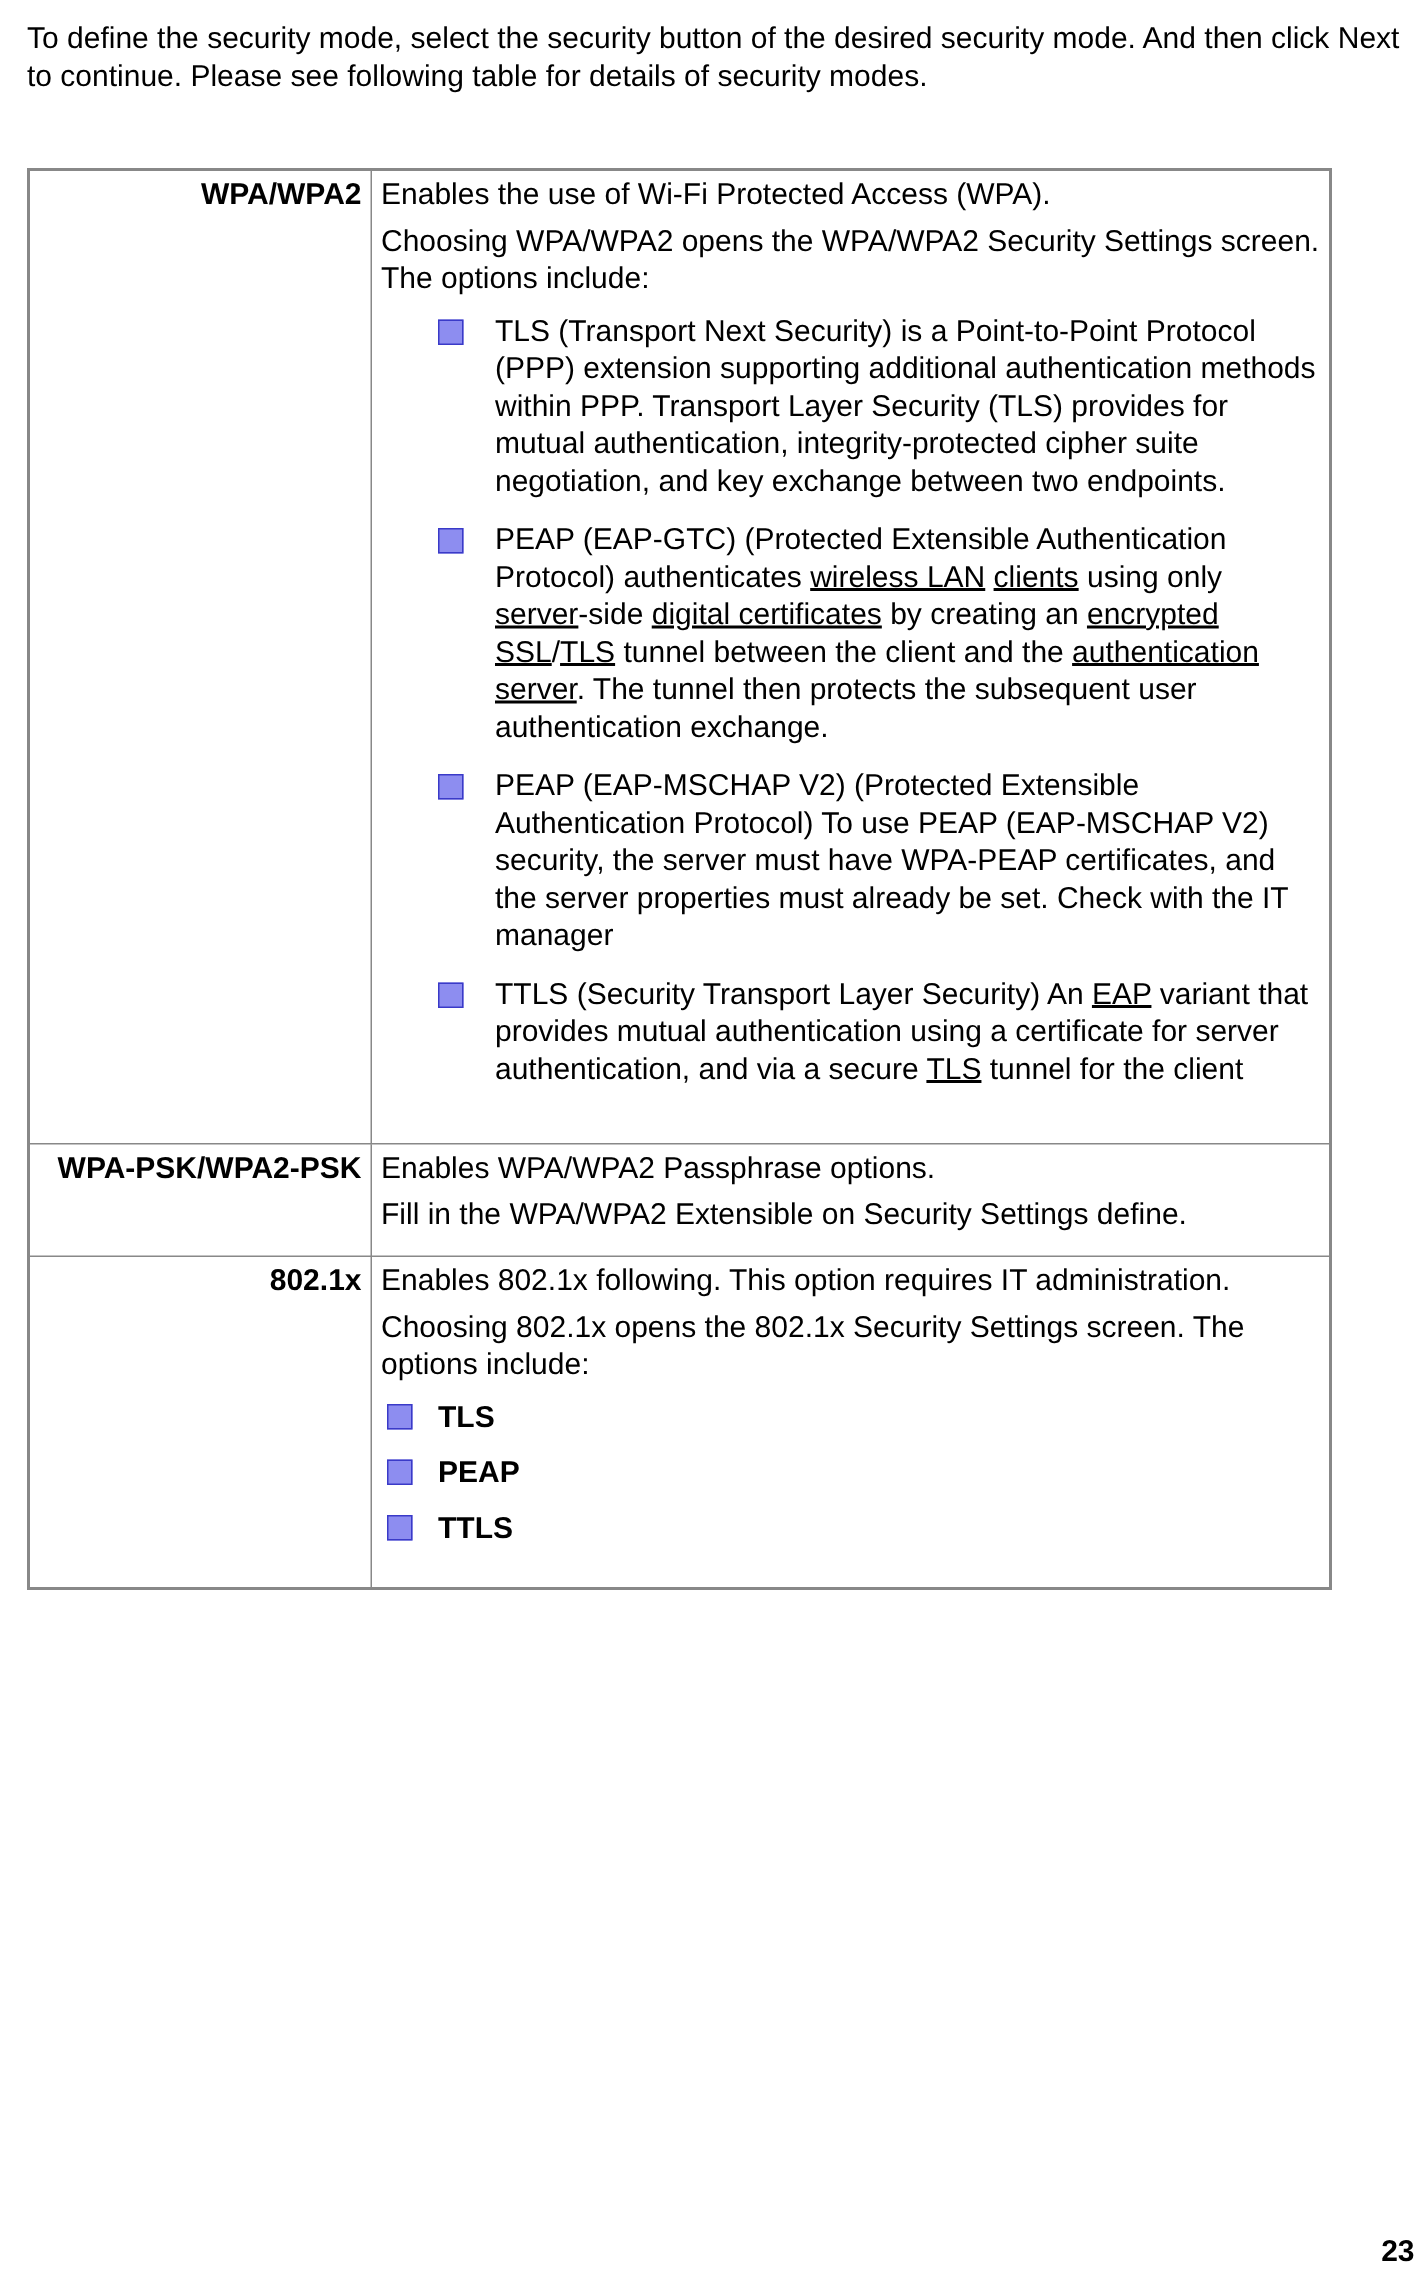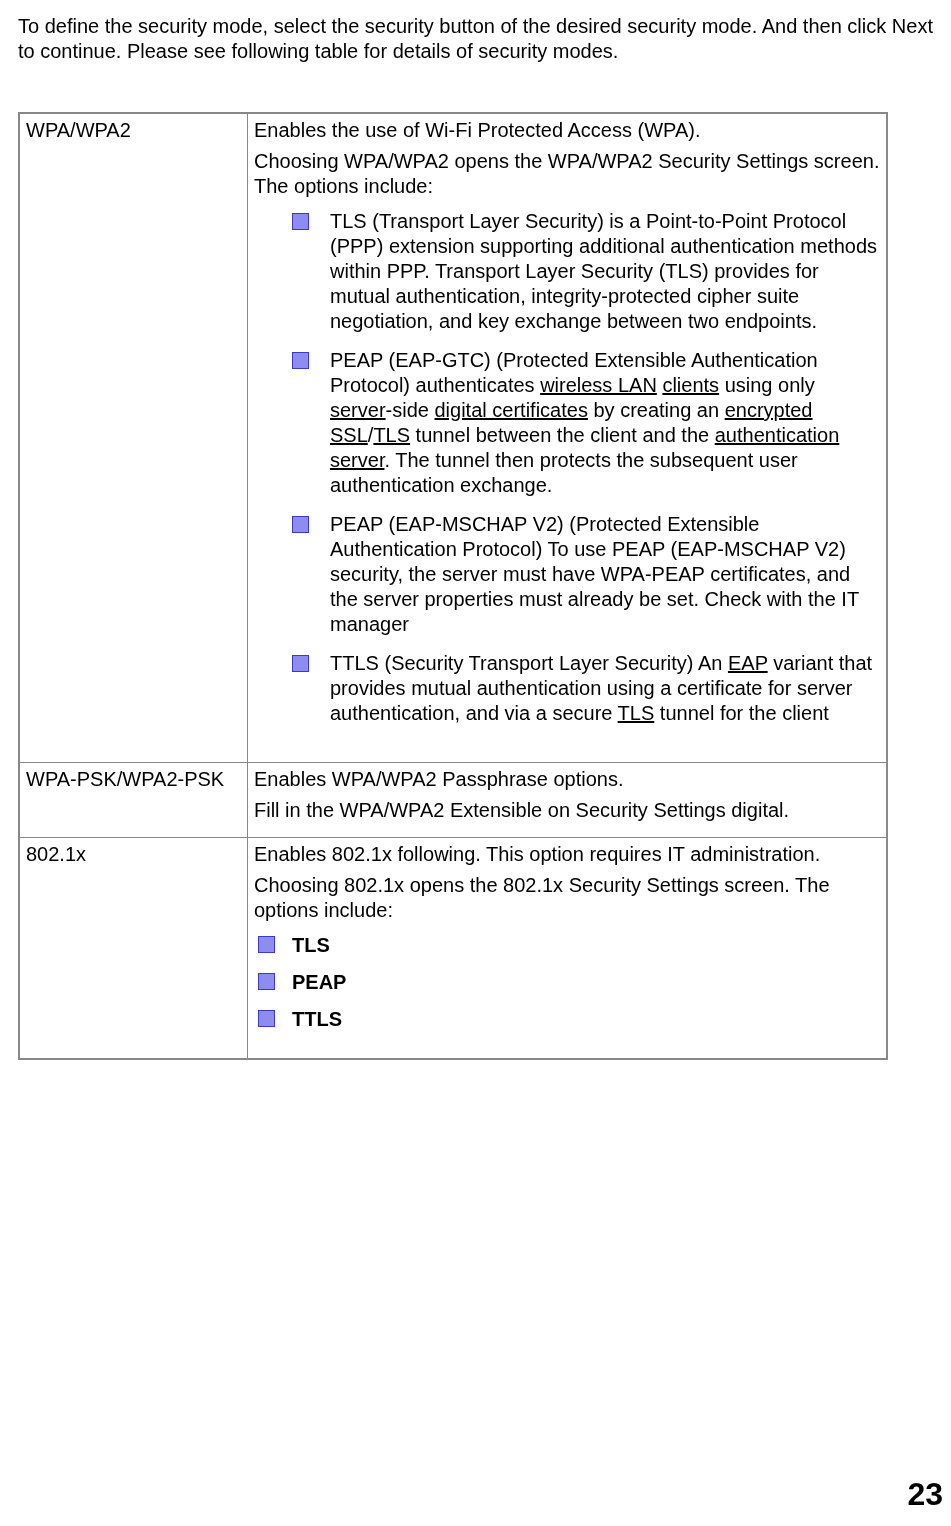--- a/index.html
+++ b/index.html
@@ -20,21 +20,22 @@
     width: 870px;
     border: 2px solid #888;
   }
   table.sec td {
     border: 1px solid #888;
     vertical-align: top;
     padding: 4px 6px 22px 6px;
   }
   td.label {
     width: 215px;
-    font-weight: normal;
+    text-align: right;
+    font-weight: bold;
     padding-right: 6px;
   }
   .para { margin-bottom: 6px; }
   ul.bullets {
     list-style: none;
     padding: 0;
     margin: 10px 0 0 38px;
   }
   ul.bullets > li {
     position: relative;
@@ -62,21 +63,21 @@
     font-weight: bold;
   }
   ul.simple .sq { left: 0; top: 3px; }
   .b { font-weight: normal; }
   .u { text-decoration: underline; }
   .pagenum {
     position: absolute;
     right: 8px;
     bottom: 12px;
     font-weight: bold;
-    font-size: 32px;
+    font-size: 20px;
   }
 </style>
 </head>
 <body>
 
 <div class="intro">
   <span>To define the security mode, select the security button of the desired security mode. And then click </span><span class="b">Next</span><span> to continue. Please see following table for details of security modes.</span>
 </div>
 
 <table class="sec">
@@ -84,21 +85,21 @@
       <tr>
     <td class="label">WPA/WPA2</td>
     <td>
       <div class="para">Enables the use of Wi-Fi Protected Access (WPA).</div>
       <div class="para">
         <span>Choosing WPA/WPA2 opens the WPA/WPA2 </span><span class="b">Security Settings</span><span> screen. The options include:</span>
       </div>
       <ul class="bullets">
         <li>
           <span class="sq"></span>
-          <span class="b">TLS (Transport Layer Security)</span><span> is a Point-to-Point Protocol (PPP) extension supporting additional authentication methods within PPP. Transport Layer Security (TLS) provides for mutual authentication, integrity-protected cipher suite negotiation, and key exchange between two endpoints.</span>
+          <span class="b">TLS (Transport Next Security)</span><span> is a Point-to-Point Protocol (PPP) extension supporting additional authentication methods within PPP. Transport Layer Security (TLS) provides for mutual authentication, integrity-protected cipher suite negotiation, and key exchange between two endpoints.</span>
         </li>
         <li>
           <span class="sq"></span>
           <span class="b">PEAP (EAP-GTC)</span><span>    (</span><span class="b">Protected Extensible Authentication Protocol)</span><span> authenticates </span><span class="u">wireless LAN</span><span> </span><span class="u">clients</span><span> using only </span><span class="u">server</span><span>-side </span><span class="u">digital certificates</span><span> by creating an </span><span class="u">encrypted</span><span> </span><span class="u">SSL</span><span>/</span><span class="u">TLS</span><span> tunnel between the client and the </span><span class="u">authentication</span><span> </span><span class="u">server</span><span>. The tunnel then protects the subsequent user authentication exchange.</span>
         </li>
         <li>
           <span class="sq"></span>
           <span class="b">PEAP (EAP-MSCHAP V2)</span><span> (</span><span class="b">Protected Extensible Authentication Protocol) To use PEAP (EAP-MSCHAP V2) security</span><span>, the server must have WPA-PEAP certificates, and the server properties must already be set. Check with the IT manager</span>
         </li>
         <li>
@@ -106,21 +107,21 @@
           <span class="b">TTLS</span><span>    </span><span class="b">(Security Transport Layer Security)</span><span> An </span><span class="u">EAP</span><span> variant that provides mutual authentication using a certificate for server authentication, and via a secure </span><span class="u">TLS</span><span> tunnel for the client</span>
         </li>
       </ul>
     </td>
   </tr>
   <tr>
     <td class="label">WPA-PSK/WPA2-PSK</td>
     <td style="padding-bottom:8px;">
       <div class="para">Enables WPA/WPA2 Passphrase options.</div>
       <div class="para">
-        <span>Fill in the WPA/WPA2 Extensible on </span><span class="b">Security Settings</span><span> digital.</span>
+        <span>Fill in the WPA/WPA2 Extensible on </span><span class="b">Security Settings</span><span> define.</span>
       </div>
     </td>
   </tr>
   <tr>
     <td class="label">802.1x</td>
     <td style="padding-bottom:14px;">
       <div class="para">Enables 802.1x following.   This option requires IT administration.</div>
       <div class="para">
         <span>Choosing 802.1x opens the 802.1x </span><span class="b">Security Settings</span><span> screen. The options include:</span>
       </div>

